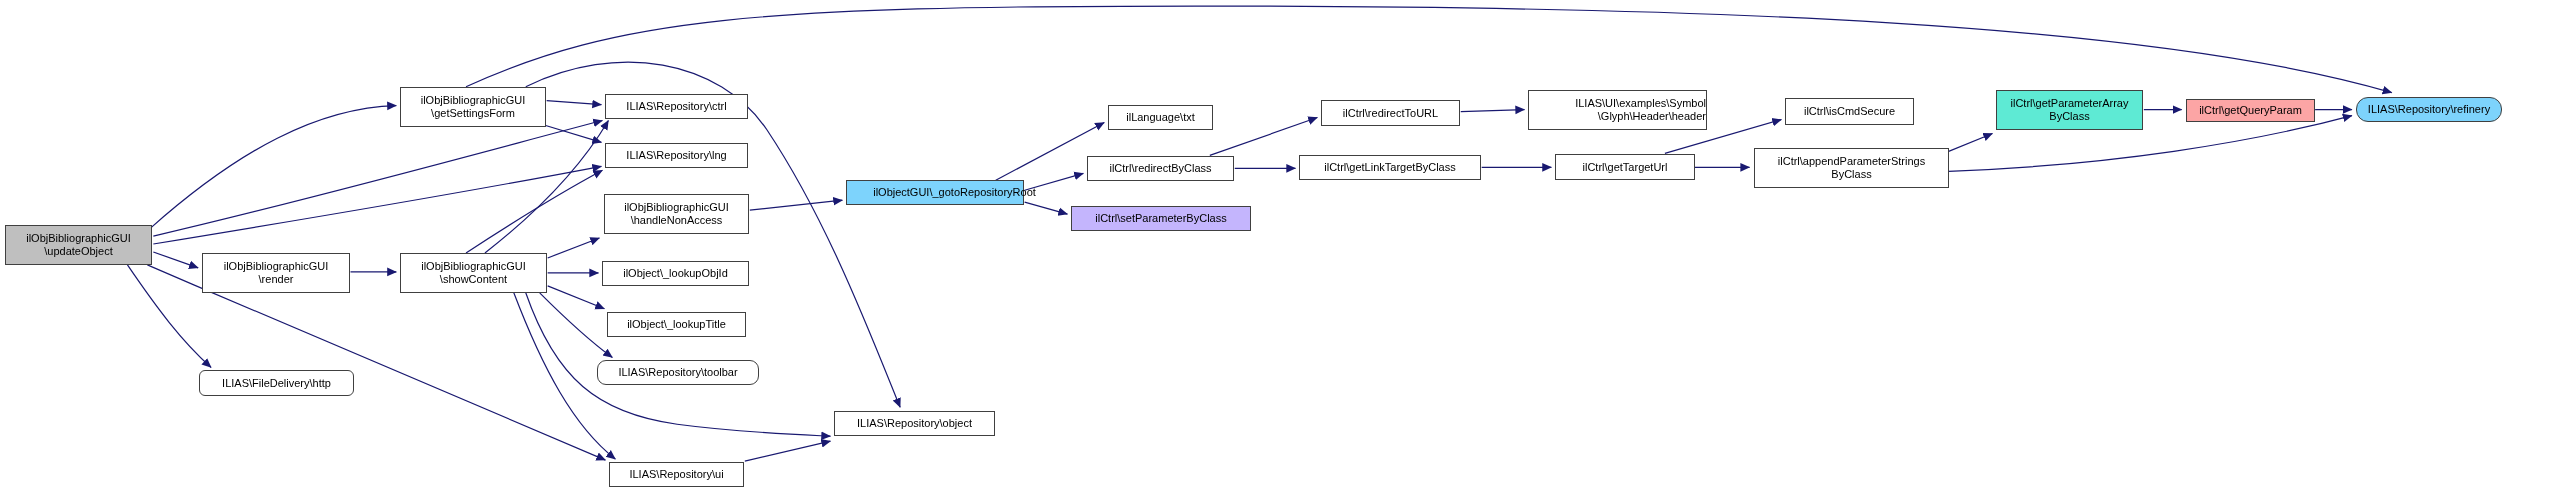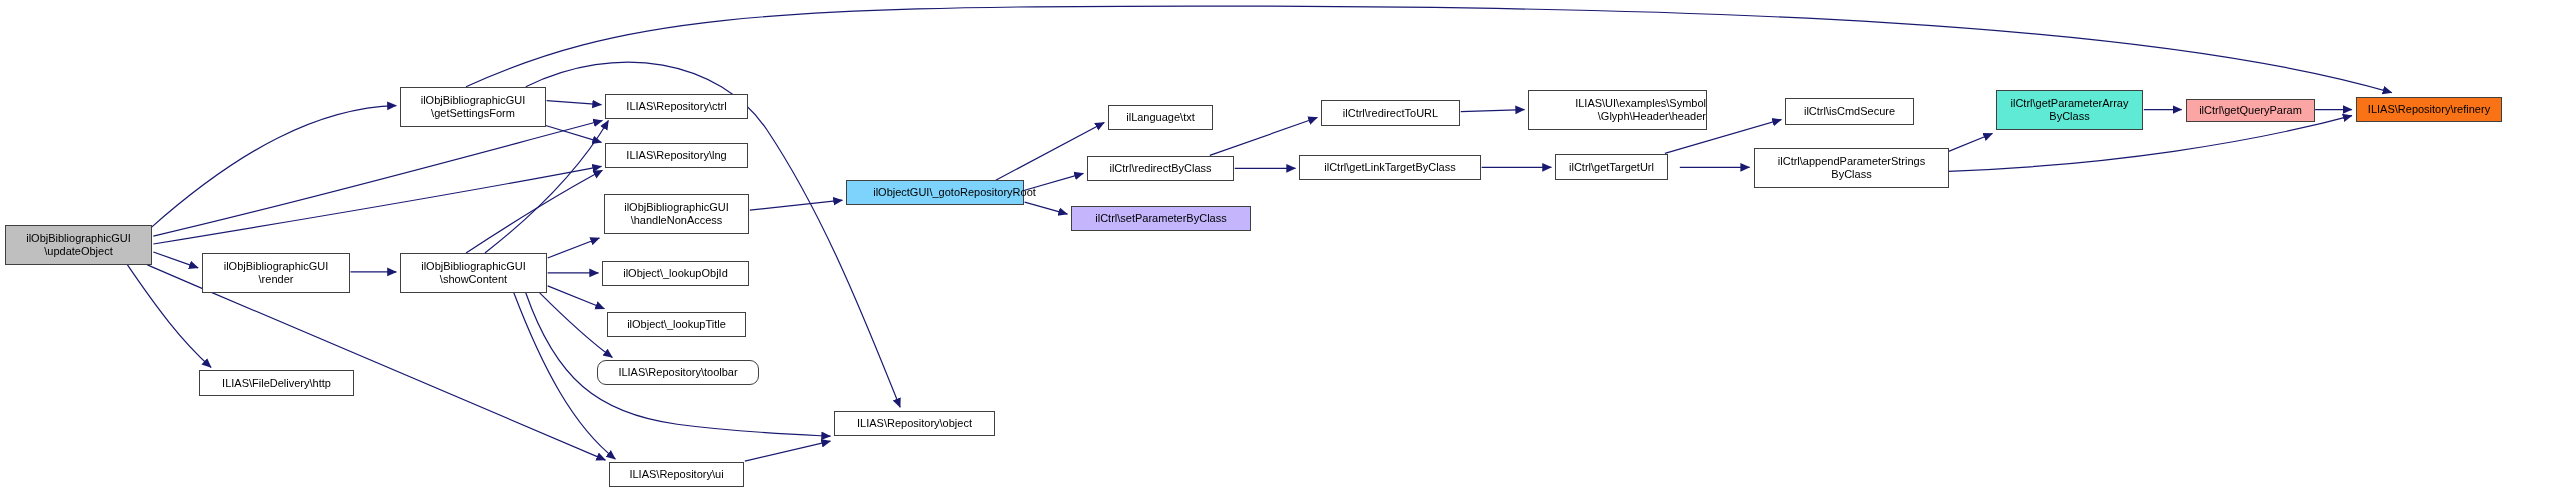--- a/index.html
+++ b/index.html
@@ -63,21 +63,21 @@
   </svg>
   <div>
       <div class="node node-focus" style="left: 5px; top: 225px; width: 147px; height: 40px; border-color: rgb(64, 64, 64); background: rgb(191, 191, 191); color: rgb(0, 0, 0);">
         <div class="node-line">ilObjBibliographicGUI</div>
         <div class="node-line">\updateObject</div>
       </div>
       <div class="node" style="left: 202px; top: 253px; width: 148px; height: 40px; border-color: rgb(64, 64, 64); background: rgb(255, 255, 255); color: rgb(0, 0, 0);">
         <div class="node-line">ilObjBibliographicGUI</div>
         <div class="node-line">\render</div>
       </div>
-      <div class="node" style="left: 199px; top: 370px; width: 155px; height: 26px; border-color: rgb(64, 64, 64); background: rgb(255, 255, 255); color: rgb(0, 0, 0);">
+      <div class="node" style="left: 199px; top: 370px; width: 155px; height: 26px; border-color: rgb(64, 64, 64); background: rgb(255, 255, 255); color: rgb(0, 0, 0); border-radius: 6px;">
         <div class="node-line">ILIAS\FileDelivery\http</div>
       </div>
       <div class="node" style="left: 400px; top: 87px; width: 146px; height: 40px; border-color: rgb(64, 64, 64); background: rgb(255, 255, 255); color: rgb(0, 0, 0);">
         <div class="node-line">ilObjBibliographicGUI</div>
         <div class="node-line">\getSettingsForm</div>
       </div>
       <div class="node" style="left: 400px; top: 253px; width: 147px; height: 40px; border-color: rgb(64, 64, 64); background: rgb(255, 255, 255); color: rgb(0, 0, 0);">
         <div class="node-line">ilObjBibliographicGUI</div>
         <div class="node-line">\showContent</div>
       </div>
@@ -121,35 +121,35 @@
       <div class="node" style="left: 1321px; top: 100px; width: 139px; height: 26px; border-color: rgb(64, 64, 64); background: rgb(255, 255, 255); color: rgb(0, 0, 0);">
         <div class="node-line">ilCtrl\redirectToURL</div>
       </div>
       <div class="node" style="left: 1299px; top: 155px; width: 182px; height: 25px; border-color: rgb(64, 64, 64); background: rgb(255, 255, 255); color: rgb(0, 0, 0);">
         <div class="node-line">ilCtrl\getLinkTargetByClass</div>
       </div>
       <div class="node" style="left: 1528px; top: 90px; width: 179px; height: 40px; border-color: rgb(64, 64, 64); background: rgb(255, 255, 255); color: rgb(0, 0, 0); align-items: flex-end;">
         <div class="node-line">ILIAS\UI\examples\Symbol</div>
         <div class="node-line">\Glyph\Header\header</div>
       </div>
-      <div class="node" style="left: 1555px; top: 154px; width: 113px; height: 26px; border-color: rgb(64, 64, 64); background: rgb(255, 255, 255); color: rgb(0, 0, 0); text-align: right;">
+      <div class="node" style="left: 1555px; top: 154px; width: 140px; height: 26px; border-color: rgb(64, 64, 64); background: rgb(255, 255, 255); color: rgb(0, 0, 0); text-align: right;">
         <div class="node-line">ilCtrl\getTargetUrl</div>
       </div>
       <div class="node" style="left: 1785px; top: 98px; width: 129px; height: 27px; border-color: rgb(64, 64, 64); background: rgb(255, 255, 255); color: rgb(0, 0, 0);">
         <div class="node-line">ilCtrl\isCmdSecure</div>
       </div>
       <div class="node" style="left: 1754px; top: 148px; width: 195px; height: 40px; border-color: rgb(64, 64, 64); background: rgb(255, 255, 255); color: rgb(0, 0, 0);">
         <div class="node-line">ilCtrl\appendParameterStrings</div>
         <div class="node-line">ByClass</div>
       </div>
       <div class="node" style="left: 1996px; top: 90px; width: 147px; height: 40px; border-color: rgb(64, 64, 64); background: #5eead4; color: rgb(0, 0, 0);">
         <div class="node-line">ilCtrl\getParameterArray</div>
         <div class="node-line">ByClass</div>
       </div>
       <div class="node" style="left: 2186px; top: 99px; width: 129px; height: 23px; border-color: rgb(64, 64, 64); background: #fca5a5; color: rgb(0, 0, 0);">
         <div class="node-line">ilCtrl\getQueryParam</div>
       </div>
-      <div class="node" style="left: 2356px; top: 97px; width: 146px; height: 25px; border-color: rgb(64, 64, 64); background: #f97316; color: rgb(0, 0, 0);">
+      <div class="node" style="left: 2356px; top: 97px; width: 146px; height: 25px; border-color: rgb(64, 64, 64); background: #7dd3fc; color: rgb(0, 0, 0); border-radius: 12px;">
         <div class="node-line">ILIAS\Repository\refinery</div>
       </div>
     </div>
 </div>
 
 
 </body></html>

